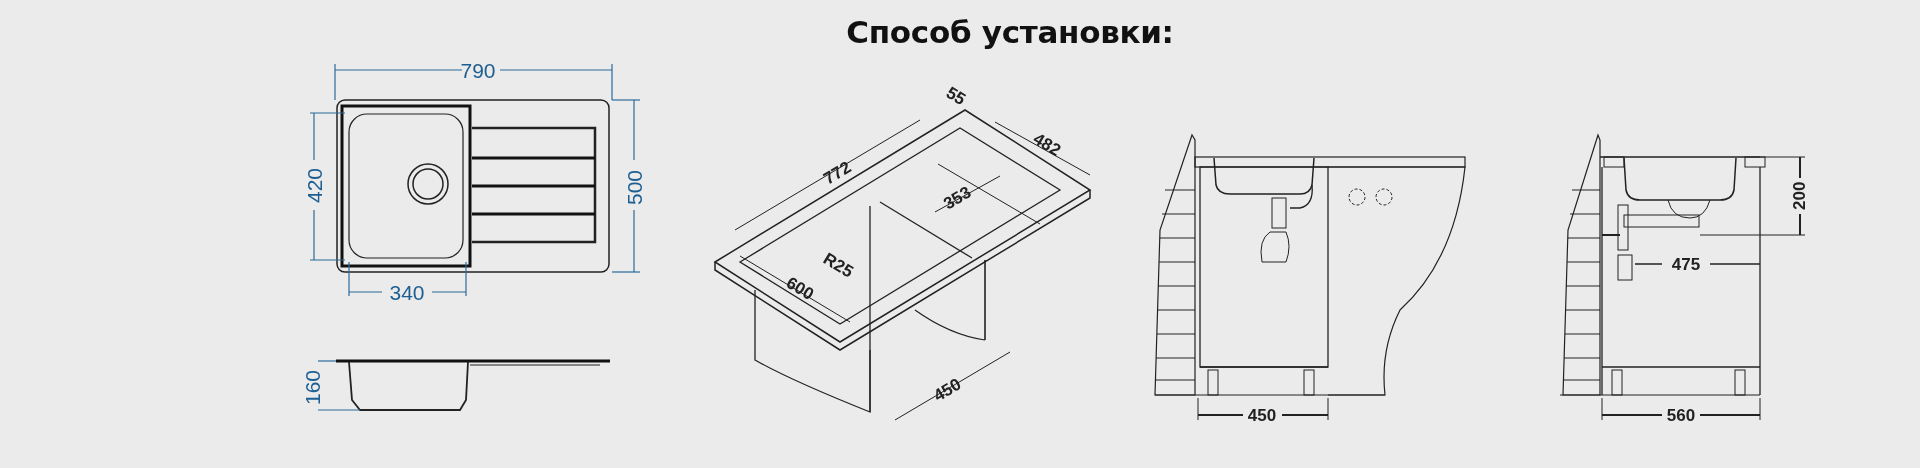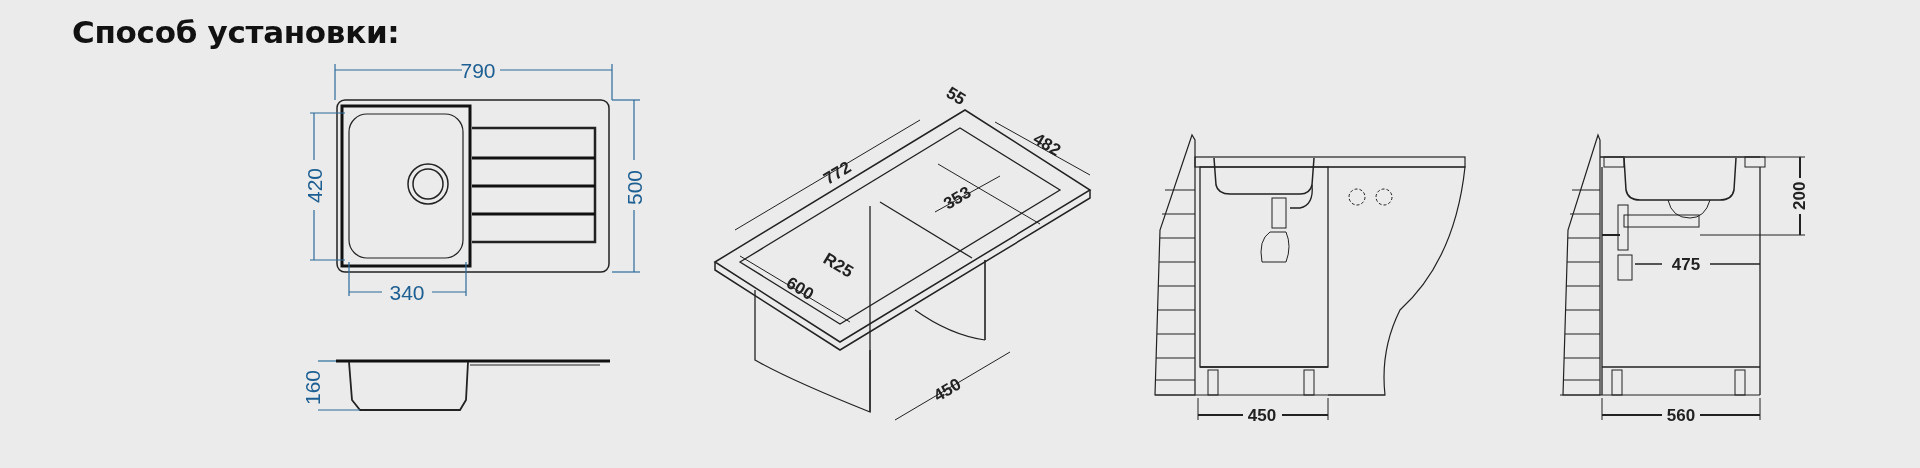--- a/index.html
+++ b/index.html
@@ -4,21 +4,21 @@
   <style>
     html, body { margin: 0; padding: 0; }
     body {
       width: 1920px; height: 468px; overflow: hidden;
       background: #ebebeb;
       font-family: "Liberation Sans", sans-serif;
       position: relative;
     }
     .title {
       position: absolute; left: 0; top: 14px; width: 100%;
-      padding-left: 72px; box-sizing: border-box;
+      text-align: center; padding-left: 100px; box-sizing: border-box;
       font-family: "DejaVu Sans", sans-serif;
       font-weight: bold; font-size: 31px; color: #111;
       letter-spacing: -0.3px;
     }
     svg { position: absolute; left: 0; top: 0; }
     .blue { fill: #1d5f92; font-family: "Liberation Sans", sans-serif; font-size: 21px; }
     .blk { fill: #222; font-family: "Liberation Sans", sans-serif; font-size: 17px; font-weight: bold; }
     .dimb { stroke: #2a6b9a; stroke-width: 1.2; fill: none; }
     .ln { stroke: #222; fill: none; }
     .thick { stroke: #111; stroke-width: 3; fill: none; }

